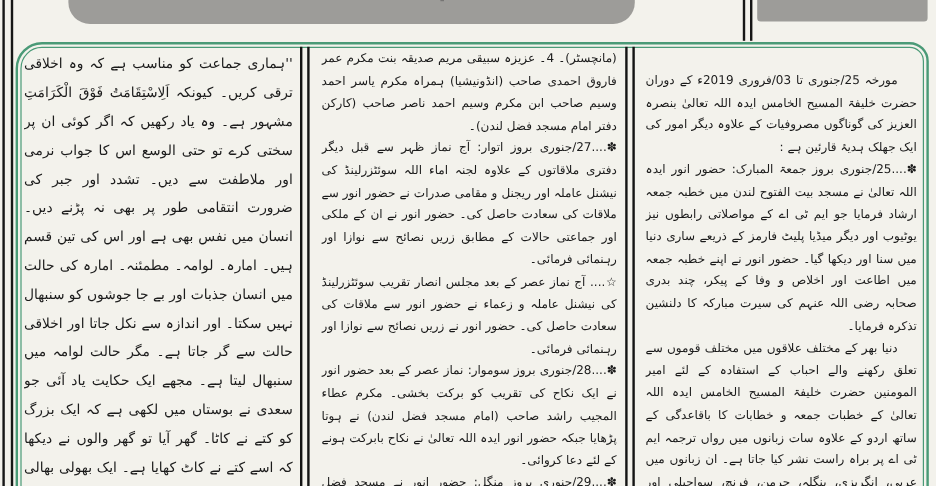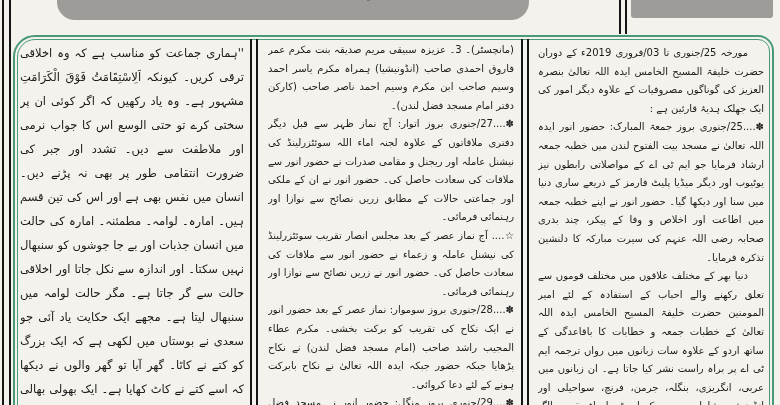--- a/index.html
+++ b/index.html
@@ -57,21 +57,21 @@
   #divider-left{left:250px;}
   #divider-right{left:521px;}
 
   
   .col{
     position:absolute;top:41px;bottom:0;overflow:hidden;
     direction:rtl;text-align:justify;
   }
   #col-left{left:20px;width:224px;font-size:11.5px;line-height:24px;letter-spacing:0;}
   #col-middle{left:268px;width:246px;font-size:10px;line-height:18.6px;}
-  #col-right{left:538px;width:226px;font-size:10px;line-height:18.6px;padding-top:3px;}
+  #col-right{left:538px;width:226px;font-size:10px;line-height:18.6px;padding-top:18px;}
   .col p{margin:0;text-align:justify;}
   .col p.indent{text-indent:16px;}
 </style>
 </head>
 <body>
 
 <div id="page">
 
   <div class="page-edge"></div>
 
@@ -82,24 +82,24 @@
   <div class="article-frame"></div>
 
   <div class="column-divider" id="divider-left"></div>
   <div class="column-divider" id="divider-right"></div>
 
   <div class="col" id="col-left" dir="rtl" lang="ur">
       <p>''ہماری جماعت کو مناسب ہے کہ وہ اخلاقی ترقی کریں۔ کیونکہ اَلِاسْتِقَامَتُ فَوْقَ الْکَرَامَتِ مشہور ہے۔ وہ یاد رکھیں کہ اگر کوئی ان پر سختی کرے تو حتی الوسع اس کا جواب نرمی اور ملاطفت سے دیں۔ تشدد اور جبر کی ضرورت انتقامی طور پر بھی نہ پڑنے دیں۔ انسان میں نفس بھی ہے اور اس کی تین قسم ہیں۔ امارہ۔ لوامہ۔ مطمئنہ۔ امارہ کی حالت میں انسان جذبات اور بے جا جوشوں کو سنبھال نہیں سکتا۔ اور اندازہ سے نکل جاتا اور اخلاقی حالت سے گر جاتا ہے۔ مگر حالت لوامہ میں سنبھال لیتا ہے۔ مجھے ایک حکایت یاد آئی جو سعدی نے بوستاں میں لکھی ہے کہ ایک بزرگ کو کتے نے کاٹا۔ گھر آیا تو گھر والوں نے دیکھا کہ اسے کتے نے کاٹ کھایا ہے۔ ایک بھولی بھالی چھوٹی لڑکی بھی تھی۔ وہ بولی آپ نے کیوں نہ کاٹ کھایا؟ اس نے جواب دیا۔ بیٹی۔ انسان سے کتاپن نہیں ہوتا۔ اسی طرح انسان کو چاہئے کہ جب کوئی شریر گالی دے تو مومن کو لازم ہے کہ اعراض کرے۔ نہیں تو وہی کتاپن کی مثال صادق آئے گی۔ خدا کے مقربوں کو بڑی بڑی گالیاں دی گئیں۔ بہت بری طرح ستایا گیا۔ مگر ان کو</p>
     </div>
 
   <div class="col" id="col-middle" dir="rtl" lang="ur">
-      <p>(مانچسٹر)۔ 3۔ عزیزہ سبیقی مریم صدیقہ بنت مکرم عمر فاروق احمدی صاحب (انڈونیشیا) ہمراہ مکرم یاسر احمد وسیم صاحب ابن مکرم وسیم احمد ناصر صاحب (کارکن دفتر امام مسجد فضل لندن)۔</p>
+      <p>(مانچسٹر)۔ 4۔ عزیزہ سبیقی مریم صدیقہ بنت مکرم عمر فاروق احمدی صاحب (انڈونیشیا) ہمراہ مکرم یاسر احمد وسیم صاحب ابن مکرم وسیم احمد ناصر صاحب (کارکن دفتر امام مسجد فضل لندن)۔</p>
       <p>✽....27/جنوری بروز اتوار: آج نماز ظہر سے قبل دیگر دفتری ملاقاتوں کے علاوہ لجنہ اماء اللہ سوئٹزرلینڈ کی نیشنل عاملہ اور ریجنل و مقامی صدرات نے حضور انور سے ملاقات کی سعادت حاصل کی۔ حضور انور نے ان کے ملکی اور جماعتی حالات کے مطابق زریں نصائح سے نوازا اور رہنمائی فرمائی۔</p>
       <p>☆.... آج نماز عصر کے بعد مجلس انصار تقریب سوئٹزرلینڈ کی نیشنل عاملہ و زعماء نے حضور انور سے ملاقات کی سعادت حاصل کی۔ حضور انور نے زریں نصائح سے نوازا اور رہنمائی فرمائی۔</p>
-      <p>✽....28/جنوری بروز سوموار: نماز عصر کے بعد حضور انور نے ایک نکاح کی تقریب کو برکت بخشی۔ مکرم عطاء المجیب راشد صاحب (امام مسجد فضل لندن) نے نکاح پڑھایا جبکہ حضور جبکہ ایدہ اللہ تعالیٰ نے نکاح بابرکت ہونے کے لئے دعا کروائی۔</p>
+      <p>✽....28/جنوری بروز سوموار: نماز عصر کے بعد حضور انور نے ایک نکاح کی تقریب کو برکت بخشی۔ مکرم عطاء المجیب راشد صاحب (امام مسجد فضل لندن) نے ہوتا پڑھایا جبکہ حضور انور ایدہ اللہ تعالیٰ نے نکاح بابرکت ہونے کے لئے دعا کروائی۔</p>
       <p>✽....29/جنوری بروز منگل: حضور انور نے مسجد فضل لندن میں نماز ظہر سے قبل مکرمہ خدیجہ بشریٰ صاحبہ (اہلیہ مکرم بشیر احمد خالد صاحب۔ ربوہ۔ حال Clapham یو کے) کی نماز جنازہ حاضر پڑھائی اور پسماندگان سے ملاقات فرمائی۔ نیز 7 مرحومین کی نماز جنازہ غائب</p>
     </div>
 
   <div class="col" id="col-right" dir="rtl" lang="ur">
       <p class="indent">مورخہ 25/جنوری تا 03/فروری 2019ء کے دوران حضرت خلیفۃ المسیح الخامس ایدہ اللہ تعالیٰ بنصرہ العزیز کی گوناگوں مصروفیات کے علاوہ دیگر امور کی ایک جھلک ہدیۂ قارئین ہے :</p>
       <p>✽....25/جنوری بروز جمعۃ المبارک: حضور انور ایدہ اللہ تعالیٰ نے مسجد بیت الفتوح لندن میں خطبہ جمعہ ارشاد فرمایا جو ایم ٹی اے کے مواصلاتی رابطوں نیز یوٹیوب اور دیگر میڈیا پلیٹ فارمز کے ذریعے ساری دنیا میں سنا اور دیکھا گیا۔ حضور انور نے اپنے خطبہ جمعہ میں اطاعت اور اخلاص و وفا کے پیکر، چند بدری صحابہ رضی اللہ عنہم کی سیرت مبارکہ کا دلنشین تذکرہ فرمایا۔</p>
       <p class="indent">دنیا بھر کے مختلف علاقوں میں مختلف قوموں سے تعلق رکھنے والے احباب کے استفادہ کے لئے امیر المومنین حضرت خلیفۃ المسیح الخامس ایدہ اللہ تعالیٰ کے خطبات جمعہ و خطابات کا باقاعدگی کے ساتھ اردو کے علاوہ سات زبانوں میں رواں ترجمہ ایم ٹی اے پر براہ راست نشر کیا جاتا ہے۔ ان زبانوں میں عربی، انگریزی، بنگلہ، جرمن، فرنچ، سواحیلی اور انڈونیشین شامل ہیں۔ جبکہ ایم ٹی اے افریقہ پر الگ سے انگریزی کے افریقی لہجہ (accent) میں بھی ترجمہ نشر کیا جاتا ہے۔</p>
     </div>
 
 </div>

